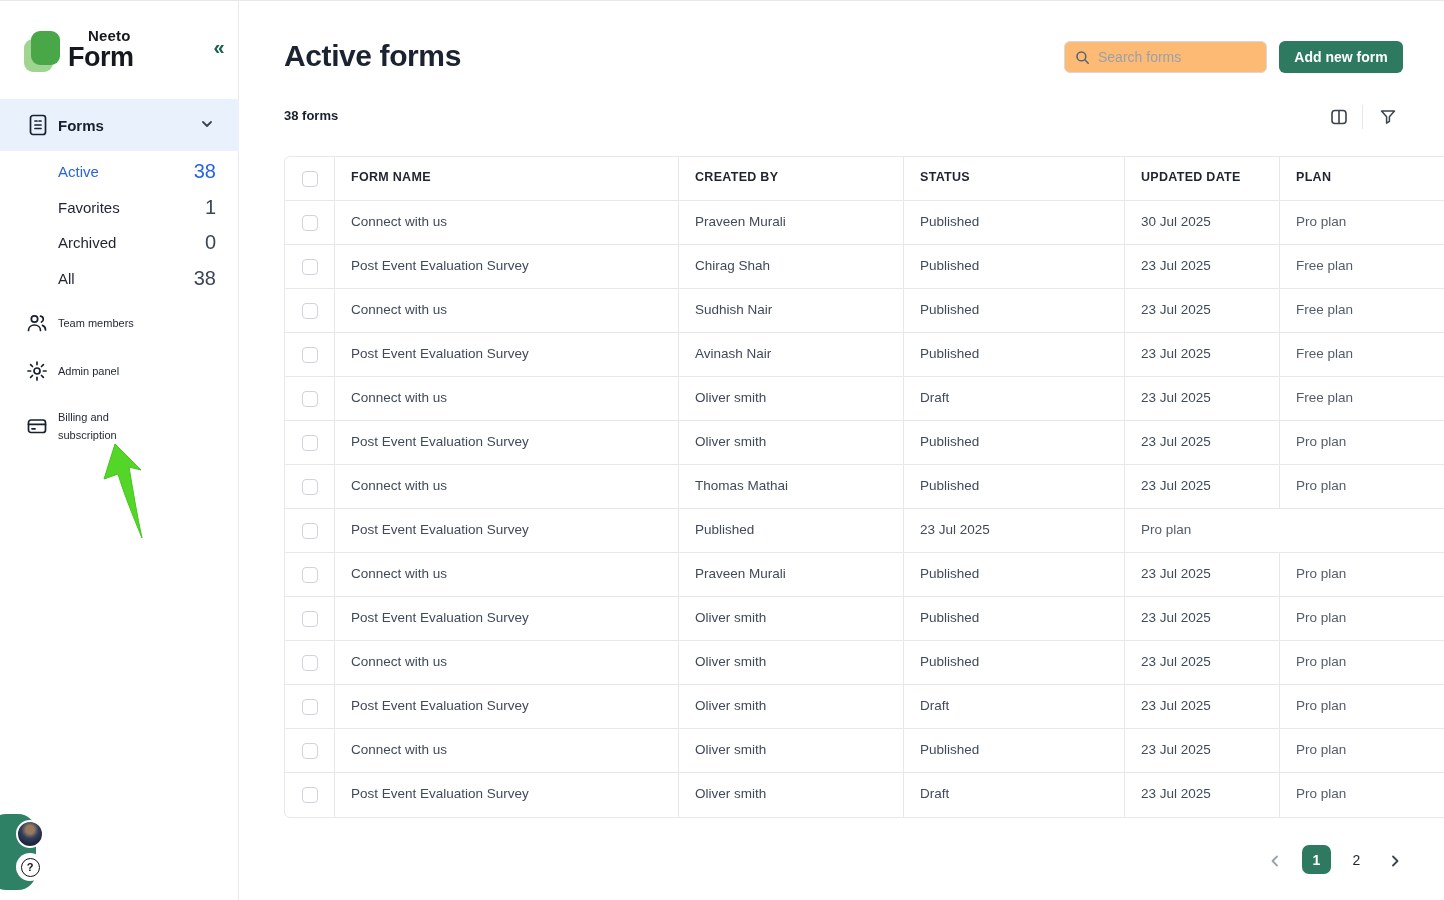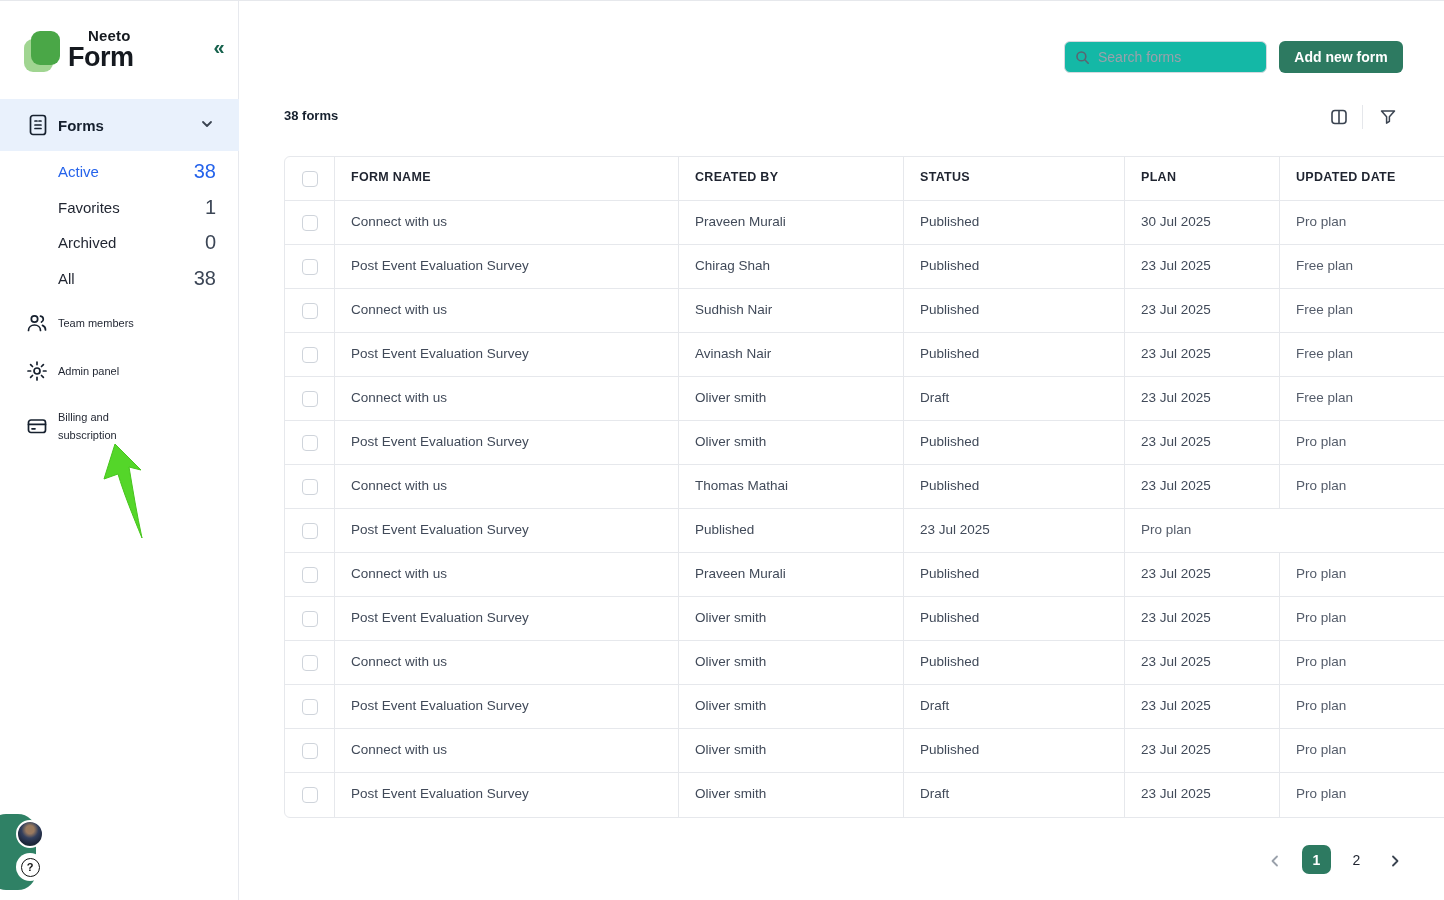--- a/index.html
+++ b/index.html
@@ -67,21 +67,21 @@
     display:flex; align-items:center; justify-content:center;
     font-size:11px; font-weight:700; color:#111;
   }
 
   
   .main { position:absolute; left:240px; top:0; width:1204px; height:900px; }
   .page-title { position:absolute; left:44px; top:38px; font-size:30px; font-weight:800; letter-spacing:-.4px; color:#1b2330; }
 
   .search-box {
     position:absolute; left:824px; top:40px; width:203px; height:32px;
-    border:1px solid #d6d9df; border-radius:6px; background:#14b8a6;
+    border:1px solid #d6d9df; border-radius:6px; background:#fdba74;
     display:flex; align-items:center; padding-left:10px;
   }
   .search-box input {
     border:none; outline:none; font-family:inherit; font-size:14px; color:#333;
     width:160px; margin-left:8px; background:transparent;
   }
   .search-box input::placeholder { color:#9aa1ab; }
 
   .add-btn {
     position:absolute; left:1039px; top:40px; width:124px; height:32px;
@@ -236,20 +236,21 @@
 
     <div class="profile-pill"></div>
     <div class="avatar"></div>
     <div class="help-bubble">
       <div class="help-inner">?</div>
     </div>
   </div>
 
   <div class="main">
 
+    <div class="page-title">Active forms</div>
 
     <div class="search-box">
       <span>
         <svg width="15" height="15" viewBox="0 0 15 15" fill="none" stroke="#5b6470" stroke-width="1.6" stroke-linecap="round">
           <circle cx="6.4" cy="6.4" r="4.4"></circle>
           <line x1="9.8" y1="9.8" x2="13.2" y2="13.2"></line>
         </svg>
       </span>
       <input type="text" placeholder="Search forms" style="">
     </div>
@@ -274,22 +275,22 @@
     </div>
 
     <div class="table">
       <div class="trow thead">
         <div class="cell cb-cell" style="border-right:1px solid #e6e8ec">
           <div class="cb"></div>
         </div>
         <div class="cell hdr">FORM NAME</div>
         <div class="cell hdr">CREATED BY</div>
         <div class="cell hdr">STATUS</div>
+        <div class="cell hdr">UPDATED DATE</div>
         <div class="cell hdr">PLAN</div>
-        <div class="cell hdr">UPDATED DATE</div>
       </div>
       <div id="table-body">
   <div class="trow tbody-row">
     <div class="cell cb-cell" style="border-right:1px solid #e6e8ec">
       <div class="cb"></div>
     </div>
     <div class="cell">Connect with us</div>
     <div class="cell">Praveen Murali</div>
     <div class="cell">Published</div>
     <div class="cell">30 Jul 2025</div>

